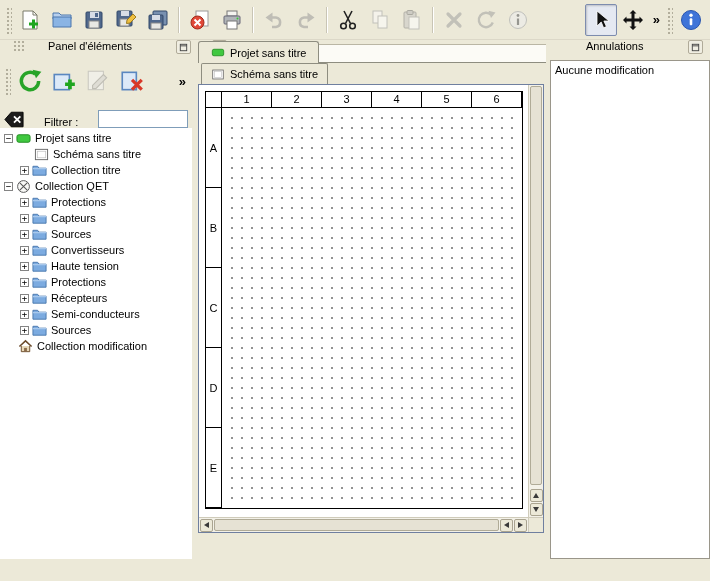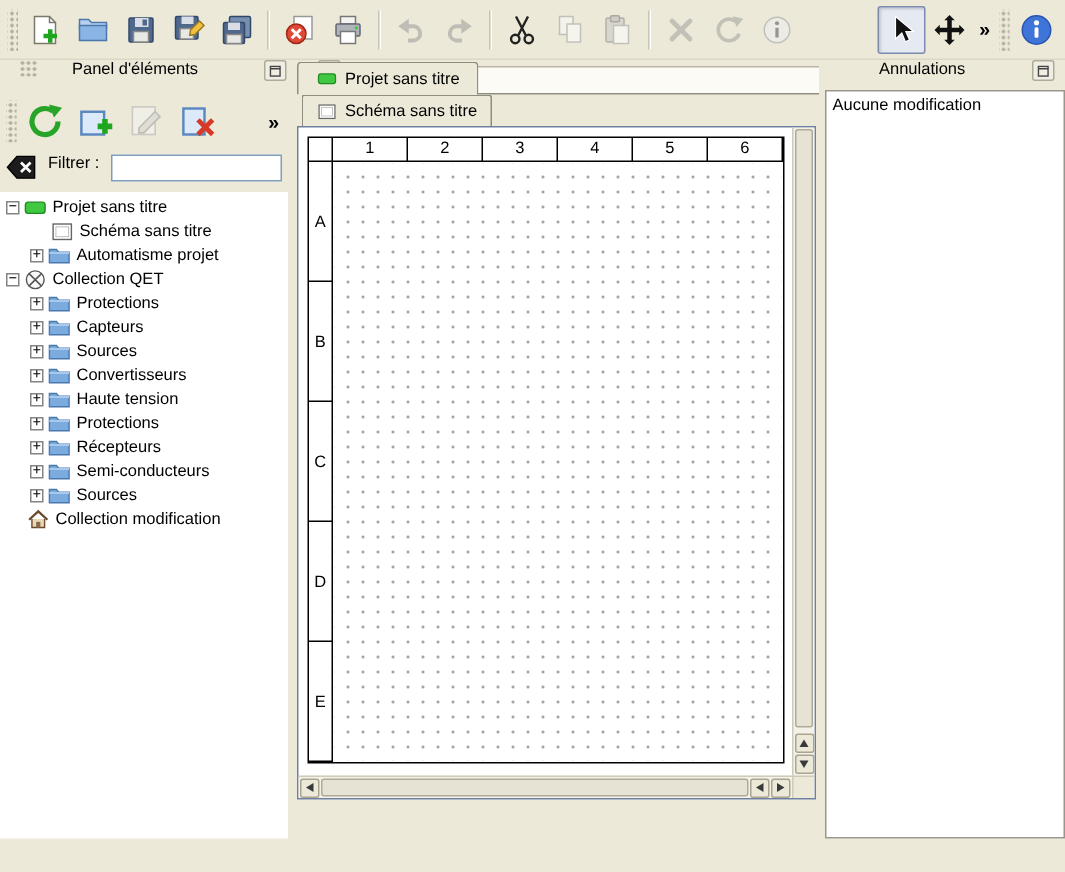--- a/index.html
+++ b/index.html
@@ -42,21 +42,21 @@
   .win-btn{width:15px;height:14px;flex:none;display:flex;align-items:center;justify-content:center;
     border:1px solid #b0ab99;background:#f0eee2;border-radius:2px}
   .win-btn svg{width:11px;height:11px;display:block}
 
   .left-toolbar{height:44px;display:flex;align-items:center;padding:0 2px;flex:none}
   .lt-btn{width:34px;height:34px;flex:none;display:flex;align-items:center;justify-content:center;border-radius:2px}
   .lt-btn .icon svg{width:26px;height:26px}
   .lt-btn.disabled{filter:grayscale(85%) opacity(.55)}
   .lt-spacer{flex:1}
 
-  .filter-row{height:25px;display:flex;align-items:flex-start;gap:8px;padding:0 4px;flex:none}
+  .filter-row{height:25px;display:flex;align-items:flex-end;gap:20px;padding:0 4px;flex:none}
   .filter-icon svg{width:20px;height:17px;display:block}
   .filter-input{flex:1;min-width:0;height:18px;border:1px solid #7f9db9;background:#fff;font:inherit;padding:1px 3px}
 
   .tree{flex:1;background:#fff;padding-top:2px;overflow:hidden}
   .tree-row{height:16px;display:flex;align-items:center;white-space:nowrap}
   .tree-indent{flex:none;display:inline-block}
   .expander{width:9px;height:9px;flex:none;border:1px solid #848484;background:#fff;
     font-family:"DejaVu Sans Mono",monospace;font-size:9px;line-height:7px;text-align:center;margin-right:3px}
   .expander-spacer{width:14px;flex:none}
   .icon.tree-icon{margin-right:4px;flex:none}
@@ -385,21 +385,21 @@
           </div>
           <div class="tree-row">
             <span class="tree-indent" style="width: 20px;"></span>
             <span class="expander">+</span>
             <span class="icon tree-icon">
               <svg viewBox="0 0 16 16">
                 <path d="M1 3.5h5l1.5 2H15V13H1z" fill="#7cabe0" stroke="#4a77ad"></path>
                 <path d="M1 6h14" stroke="#a8c8ec" stroke-width="1.4"></path>
               </svg>
             </span>
-            <span class="tree-label">Automatisme projet</span>
+            <span class="tree-label">Collection titre</span>
           </div>
           <div class="tree-row">
             <span class="tree-indent" style="width: 4px;"></span>
             <span class="expander">−</span>
             <span class="icon tree-icon">
               <svg viewBox="0 0 16 16">
                 <circle cx="8" cy="8" r="6.3" fill="#f8f8f6" stroke="#555"></circle>
                 <path d="M3.8 3.8l8.4 8.4M12.2 3.8l-8.4 8.4" stroke="#555" stroke-width="1.1"></path>
               </svg>
             </span>

